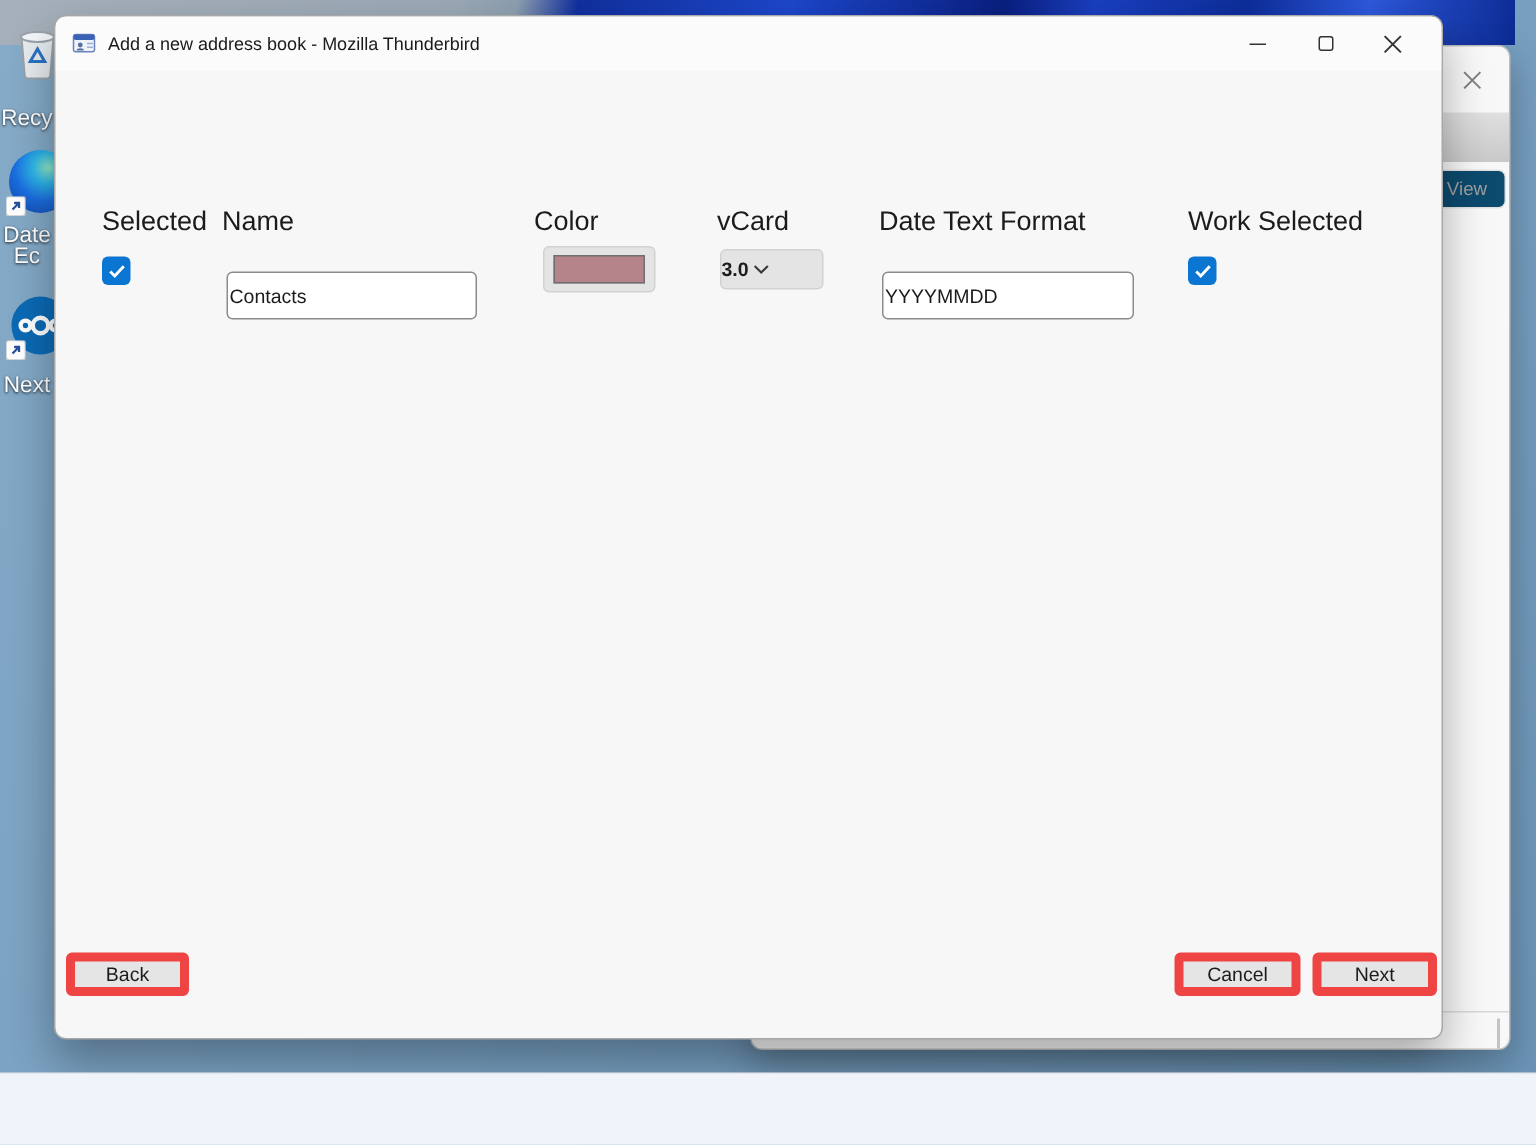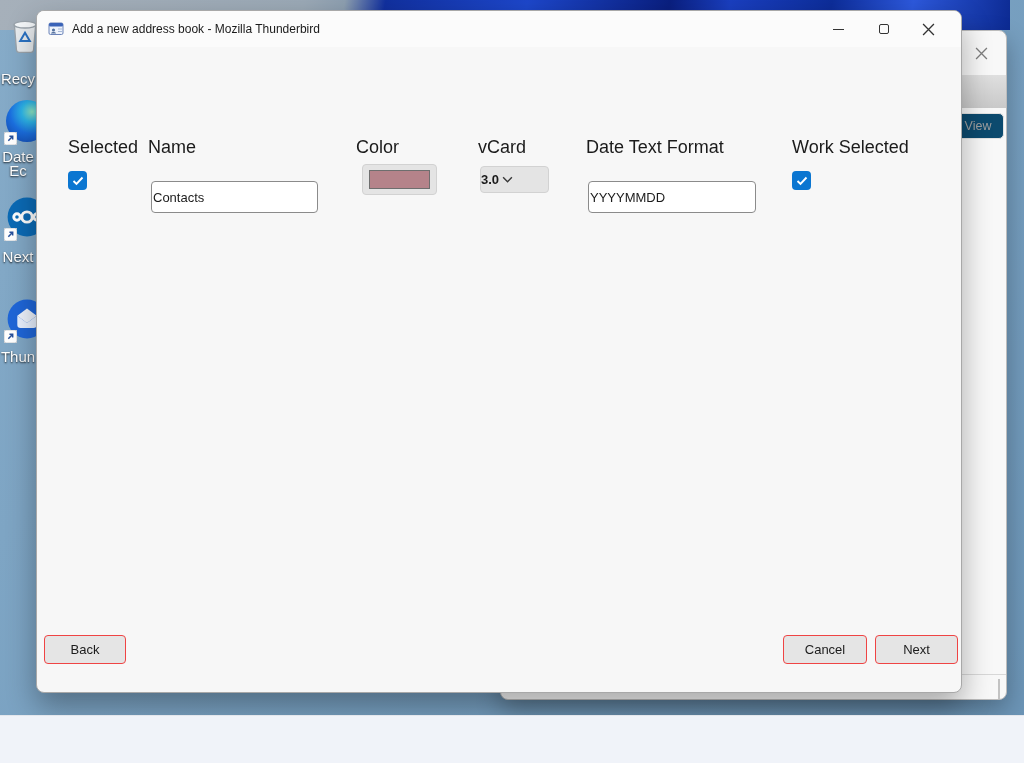--- a/index.html
+++ b/index.html
@@ -59,21 +59,21 @@
     font-size:13px; color:#1b1b1b; padding:0 1px; outline:none;margin-top:18px; }
   .color-btn { position:absolute; left:325px; top:153px; width:75px; height:31px;
     background:#e4e4e4; border:1px solid #d2d2d2; border-radius:4px; padding:5px 6px; }
   .color-swatch { width:100%; height:100%; border:1.5px solid #6e6e6e; }
   .vcard-select { position:absolute; left:443px; top:155px; width:69px; height:27px;
     background:#e4e4e4; border:1px solid #d2d2d2; border-radius:4px;
     display:flex; align-items:center; gap:3px;
     font-size:13px; font-weight:600; color:#1b1b1b; }
 
   .dlg-btn { position:absolute; top:624px; height:29px; background:#e5e5e5;
-    border:1px solid #ef4444; border-radius:4px; font-size:13px; color:#1b1b1b;
+    border:6px solid #ef4444; border-radius:4px; font-size:13px; color:#1b1b1b;
     display:grid; place-items:center; }
 
   
   .taskbar { left:0; top:715px; width:1024px; height:48px; z-index:5;
     background:#f0f3f9; border-top:1px solid rgba(0,0,0,.05); }
 </style>
 </head>
 <body>
 
 <div id="screen">
@@ -117,36 +117,20 @@
       <span class="shortcut-arrow">
         <svg viewBox="0 0 12 12" width="13" height="13">
             <rect width="12" height="12" rx="2" fill="#fff" stroke="#c9cdd2"></rect>
             <path d="M4 8 L8 4 M5 4 h3 v3" stroke="#27509b" stroke-width="1.4" fill="none"></path>
           </svg>
       </span>
     </div>
     <div class="di-label" style="top:52px">Next</div>
   </div>
 
-  <div class="abs desktop-icon" style="left:0;top:298px;height:70px">
-    <div class="di-glyph" style="width:42px;height:42px;margin-left:6px">
-      <svg viewBox="0 0 26 26" width="42" height="42">
-        <circle cx="13" cy="13" r="12" fill="#1f66d8"></circle>
-        <path d="M7 11 L13 15.5 L19 11 L19 16.5 a2 2 0 0 1 -2 2 H9 a2 2 0 0 1 -2 -2 Z" fill="#e8f1ff"></path>
-        <path d="M7 11 L13 6.5 L19 11 L13 15.5 Z" fill="#ffffff" opacity="0.92"></path>
-      </svg>
-      <span class="shortcut-arrow">
-        <svg viewBox="0 0 12 12" width="13" height="13">
-            <rect width="12" height="12" rx="2" fill="#fff" stroke="#c9cdd2"></rect>
-            <path d="M4 8 L8 4 M5 4 h3 v3" stroke="#27509b" stroke-width="1.4" fill="none"></path>
-          </svg>
-      </span>
-    </div>
-    <div class="di-label" style="top:50px">Thun</div>
-  </div>
 
   <div class="abs bg-window">
     <div class="bgw-close">
       <svg viewBox="0 0 12 12" width="13" height="13" fill="none" stroke="#7e7e7e" stroke-width="1.2">
           <path d="M1 1 L11 11 M11 1 L1 11"></path>
         </svg>
     </div>
     <div class="bgw-toolbar"></div>
     <div class="bgw-view">View</div>
     <div class="bgw-divider"></div>

